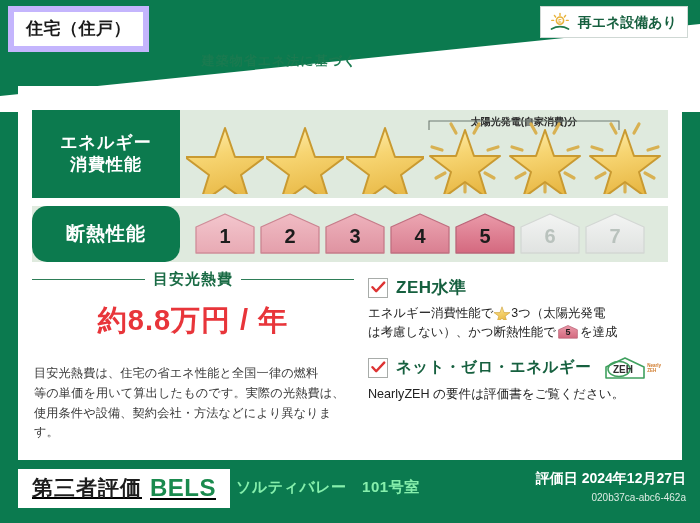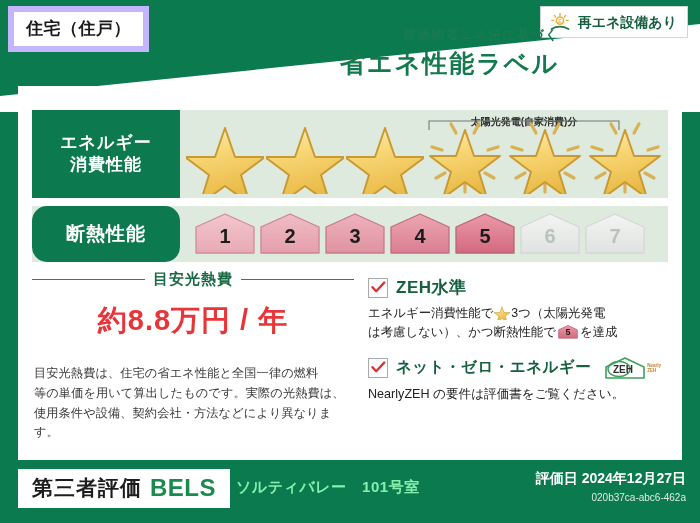--- a/index.html
+++ b/index.html
@@ -40,22 +40,22 @@
     position: absolute; right: 12px; top: 6px;
     background: #ffffff;
     border: 1px solid #cfd8d4;
     padding: 5px 10px 5px 8px;
     display: flex; align-items: flex-end; gap: 7px;
     font-size: 14px; font-weight: bold; color: #16603f;
     z-index: 6;
   }
 
   #title-block {
-    position: absolute; left: 0; top: 26px; width: 559px;
-    text-align: right; z-index: 6;
+    position: absolute; left: 0; top: 52px; width: 559px;
+    text-align: center; z-index: 6;
   }
   #title-sub { font-size: 13px; font-weight: bold; color: #1a7a50; letter-spacing: 1px; }
   #title-main { font-size: 25px; font-weight: bold; color: #147a4d; letter-spacing: 2px; margin-top: 3px; }
 
   
   #card {
     position: absolute; left: 18px; top: 86px;
     width: 664px; height: 374px;
     background: #ffffff;
     z-index: 5;
@@ -138,21 +138,21 @@
   .inline-star { vertical-align: -3px; margin: 0 1px; }
   .inline-house { vertical-align: -4px; margin: 0 2px; }
   #zeh-logo { margin-left: 4px; vertical-align: -7px; }
   .claim-body2 { margin-top: 6px; font-size: 12.6px; color: #222; }
 
   
   #footer { position: absolute; left: 0; top: 462px; width: 700px; height: 61px; z-index: 6; }
   #bels-box {
     position: absolute; left: 18px; top: 7px;
     background: #ffffff; padding: 5px 14px 6px 14px;
-    display: flex; align-items: flex-start; gap: 8px;
+    display: flex; align-items: flex-start; gap: 8px; text-decoration: underline;
   }
   #bels-jp { font-size: 21px; font-weight: bold; color: #1d1d1d; letter-spacing: 1px; }
   #bels-en { font-size: 24px; font-weight: bold; color: #1a8a4e; letter-spacing: .5px; }
   #bldg-name {
     position: absolute; left: 236px; top: 16px;
     font-size: 15px; font-weight: bold; color: #86efac; letter-spacing: .5px;
     white-space: pre;
   }
   #eval-date {
     position: absolute; right: 14px; top: 8px;
@@ -186,21 +186,20 @@
     </g>
     <circle cx="11" cy="8.6" r="3.6" fill="none" stroke="#e8b23a" stroke-width="1.6"></circle>
     <text x="11" y="11" font-size="5" text-anchor="middle" fill="#e8b23a" font-family="Liberation Sans, sans-serif">E</text>
     <path d="M2.5 17 Q11 12.4 19.5 17" fill="none" stroke="#1f7a4a" stroke-width="1.7" stroke-linecap="round"></path>
   </svg>
   <span>再エネ設備あり</span>
 </div>
 
 <div id="title-block">
   <div id="title-sub">建築物省エネ法に基づく</div>
-  <div id="title-main">省エネ性能ラベル</div>
 </div>
 
 <div id="card">
 
   <div class="perf-row" id="row-energy">
     <div class="row-label" id="label-energy">
       <span>エネルギー</span>
       <span>消費性能</span>
     </div>
     <div id="stars-wrap">

